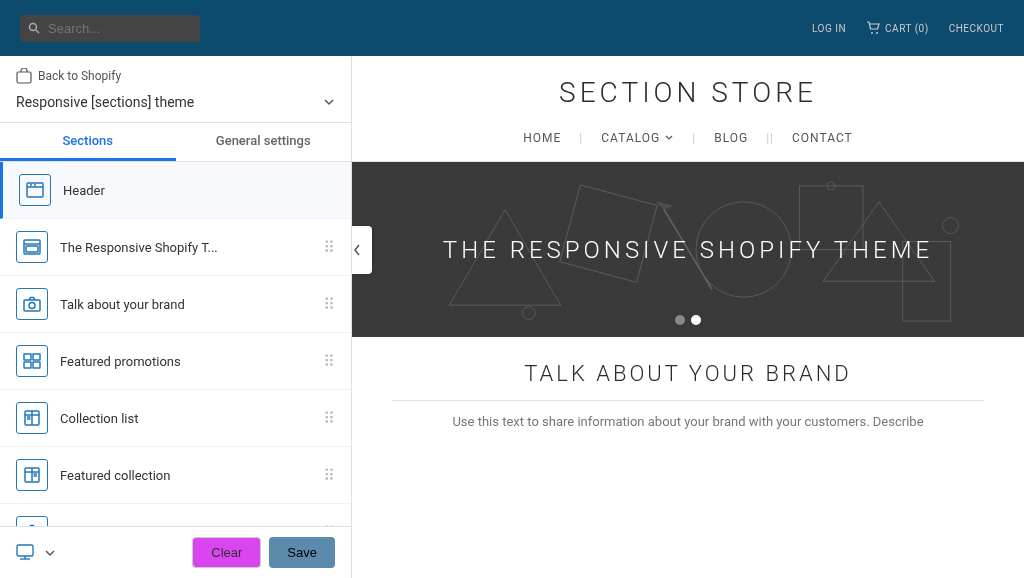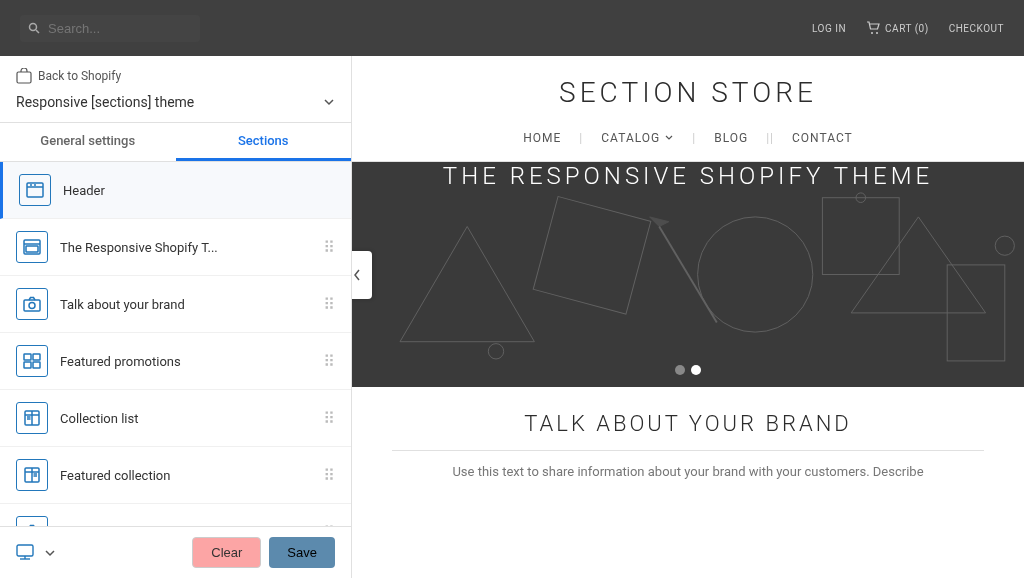--- a/index.html
+++ b/index.html
@@ -1,20 +1,20 @@
 <!DOCTYPE html>
 <html><head>
   <meta charset="utf-8">
   <style>
     * { box-sizing: border-box; margin: 0; padding: 0; }
     body { font-family: -apple-system, BlinkMacSystemFont, 'Segoe UI', Roboto, sans-serif; width: 1024px; height: 578px; overflow: hidden; display: flex; flex-direction: column; }
 
     
     .store-topbar {
-      background: #404040;
+      background: #0c4a6e;
       height: 56px;
       display: flex;
       align-items: center;
       justify-content: space-between;
       padding: 0 20px;
       flex-shrink: 0;
     }
     .store-topbar-left { display: flex; align-items: center; gap: 12px; }
     .store-search {
       background: #444;
@@ -90,21 +90,21 @@
     .sidebar-footer {
       border-top: 1px solid #e0e0e0;
       padding: 10px 16px;
       display: flex; align-items: center; justify-content: space-between;
     }
     .footer-left { display: flex; align-items: center; gap: 6px; }
     .monitor-icon { color: #2277bb; }
     .footer-btns { display: flex; gap: 8px; }
     .btn-clear {
       padding: 7px 18px; border: 1px solid #ccc; border-radius: 4px;
-      background: #fca5a5; color: #333; font-size: 13px; cursor: pointer; text-align: center;
+      background: #d946ef; color: #333; font-size: 13px; cursor: pointer; text-align: center;
     }
     .btn-save {
       padding: 7px 18px; border: none; border-radius: 4px;
       background: #5c8aad; color: #000000; font-size: 13px; cursor: pointer;
     }
 
     
     .store-content { flex: 1; overflow-y: auto; background: #fff; position: relative; }
 
     
@@ -121,24 +121,24 @@
       display: flex; align-items: center; justify-content: center; gap: 0;
       font-size: 12px; letter-spacing: 1px; color: #555;
     }
     .nav-item { padding: 6px 18px; cursor: pointer; text-transform: uppercase; }
     .nav-sep { color: #ccc; }
     .nav-item-catalog { display: flex; align-items: center; gap: 4px; }
 
     
     .hero-slider {
       background: #3a3a3a;
-      height: 225px;
+      height: 175px;
       position: relative;
       overflow: hidden;
-      display: flex; align-items: flex-start; justify-content: center;
+      display: flex; align-items: center; justify-content: center;
     }
     .hero-text {
       position: relative; z-index: 2;
       font-size: 24px; font-weight: 300; letter-spacing: 4px;
       color: #fff; text-transform: uppercase; text-align: center;
     }
     .hero-dots {
       position: absolute; bottom: 12px; left: 50%; transform: translateX(-50%);
       display: flex; gap: 6px; z-index: 3;
     }
@@ -213,22 +213,22 @@
       </div>
       <div class="theme-selector">
         <span>Responsive [sections] theme</span>
         <svg width="12" height="12" viewBox="0 0 12 12">
             <path d="M2 4l4 4 4-4" stroke="#555" stroke-width="1.5" fill="none"></path>
           </svg>
       </div>
     </div>
 
     <div class="sidebar-tabs">
+      <div class="sidebar-tab active">Sections</div>
       <div class="sidebar-tab">General settings</div>
-      <div class="sidebar-tab active">Sections</div>
     </div>
 
     <div class="sidebar-items">
 
       <div class="sidebar-item header-item">
         <div class="sidebar-item-icon">
           <svg width="18" height="16" viewBox="0 0 18 16" fill="none">
             <rect x="1" y="1" width="16" height="14" rx="1" class="icon-lines"></rect>
             <line x1="1" y1="5" x2="17" y2="5" class="icon-lines"></line>
             <line x1="4" y1="3" x2="6" y2="3" class="icon-lines"></line>

